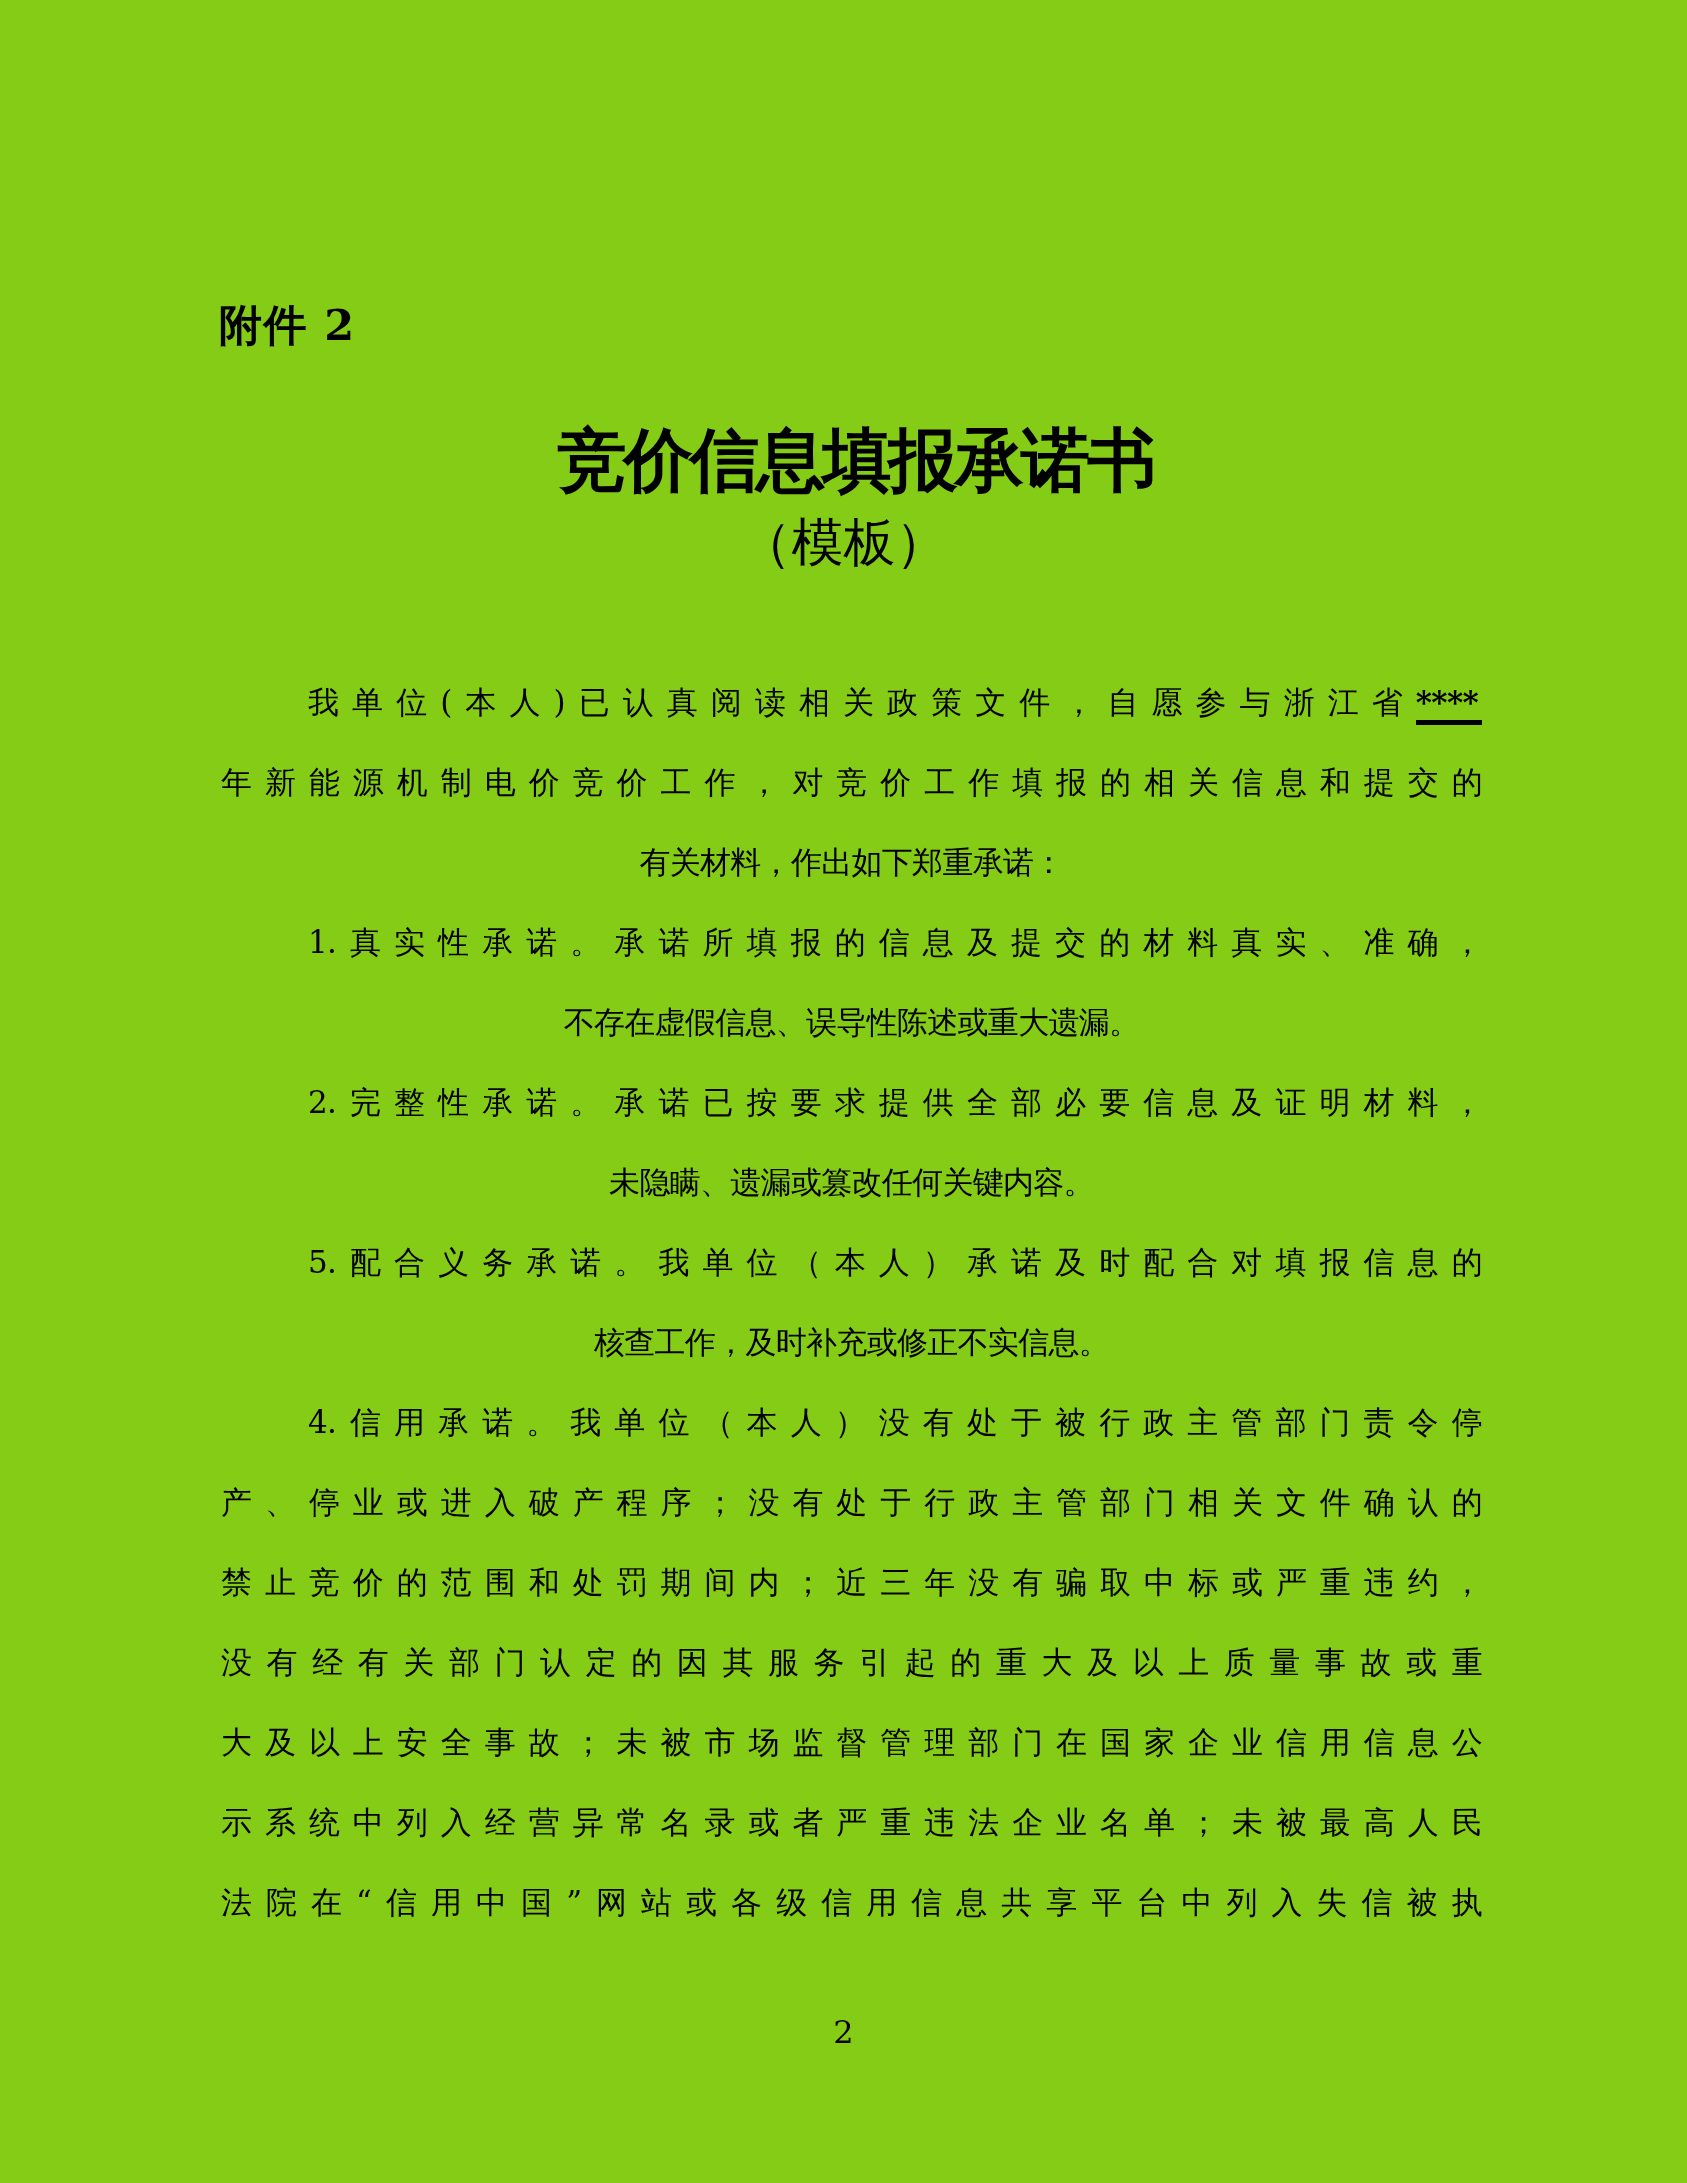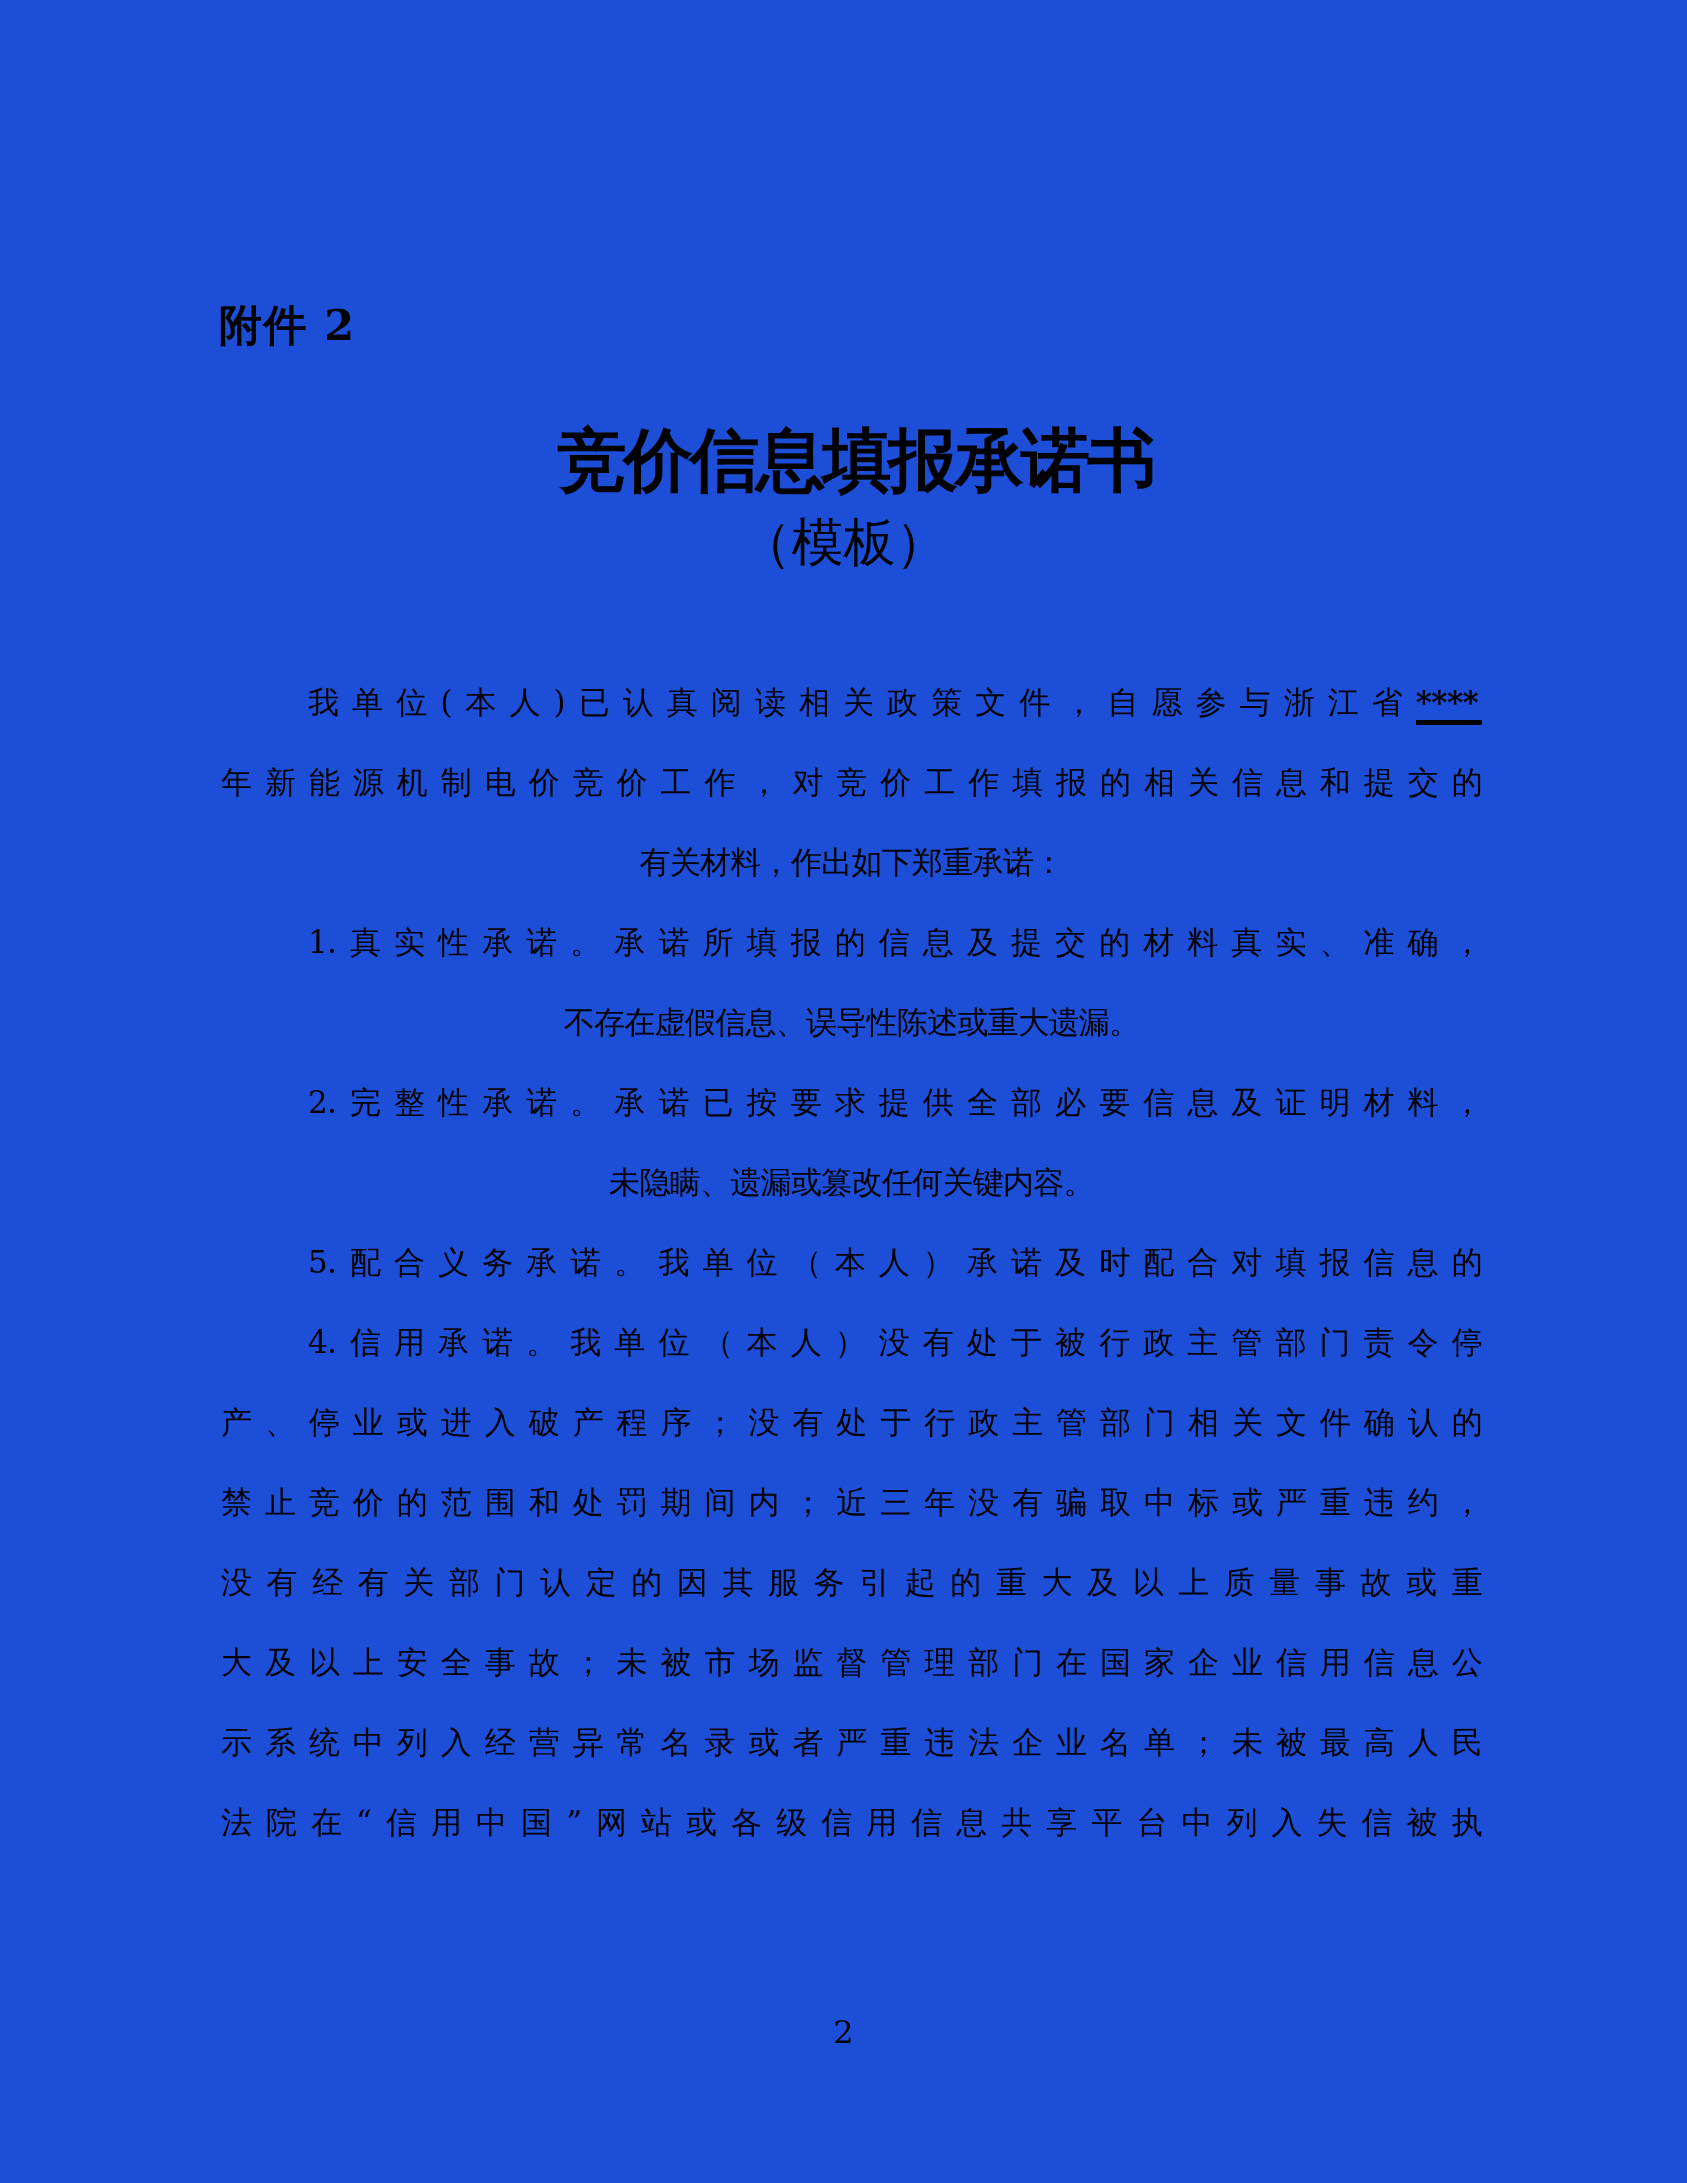--- a/index.html
+++ b/index.html
@@ -1,20 +1,20 @@
 <!DOCTYPE html>
 <html style="font-size:11px"><head>
 <meta charset="utf-8">
 <style>
   html,body{margin:0;padding:0;background:#ffffff;}
   .page{
     position:relative;
     width:1687px;
     height:2183px;
-    background:#1d4ed8;
+    background:#84cc16;
     color:#000000;
     font-family:"DejaVu Serif","Liberation Serif",serif;
     overflow:hidden;
   }
   .attachment{
     position:absolute;
     left:219px;
     top:303px;
     font-size:43px;
     line-height:45px;
@@ -93,20 +93,21 @@
 
   <div class="bodytext" id="body-lines">
       <div class="line just ind"><span>我单位(本人)已认真阅读相关政策文件，自愿参与浙江省</span><span class="blank-fill">****</span></div>
       <div class="line just"><span>年新能源机制电价竞价工作，对竞价工作填报的相关信息和提交的</span></div>
       <div class="line"><span>有关材料，作出如下郑重承诺：</span></div>
       <div class="line just ind"><span>1.真实性承诺。承诺所填报的信息及提交的材料真实、准确，</span></div>
       <div class="line"><span>不存在虚假信息、误导性陈述或重大遗漏。</span></div>
       <div class="line just ind"><span>2.完整性承诺。承诺已按要求提供全部必要信息及证明材料，</span></div>
       <div class="line"><span>未隐瞒、遗漏或篡改任何关键内容。</span></div>
       <div class="line just ind"><span>5.配合义务承诺。我单位（本人）承诺及时配合对填报信息的</span></div>
+      <div class="line"><span>核查工作，及时补充或修正不实信息。</span></div>
       <div class="line just ind"><span>4.信用承诺。我单位（本人）没有处于被行政主管部门责令停</span></div>
       <div class="line just"><span>产、停业或进入破产程序；没有处于行政主管部门相关文件确认的</span></div>
       <div class="line just"><span>禁止竞价的范围和处罚期间内；近三年没有骗取中标或严重违约，</span></div>
       <div class="line just"><span>没有经有关部门认定的因其服务引起的重大及以上质量事故或重</span></div>
       <div class="line just"><span>大及以上安全事故；未被市场监督管理部门在国家企业信用信息公</span></div>
       <div class="line just"><span>示系统中列入经营异常名录或者严重违法企业名单；未被最高人民</span></div>
       <div class="line just"><span>法院在“信用中国”网站或各级信用信息共享平台中列入失信被执</span></div>
     </div>
 
   <div class="pagenum">2</div>

